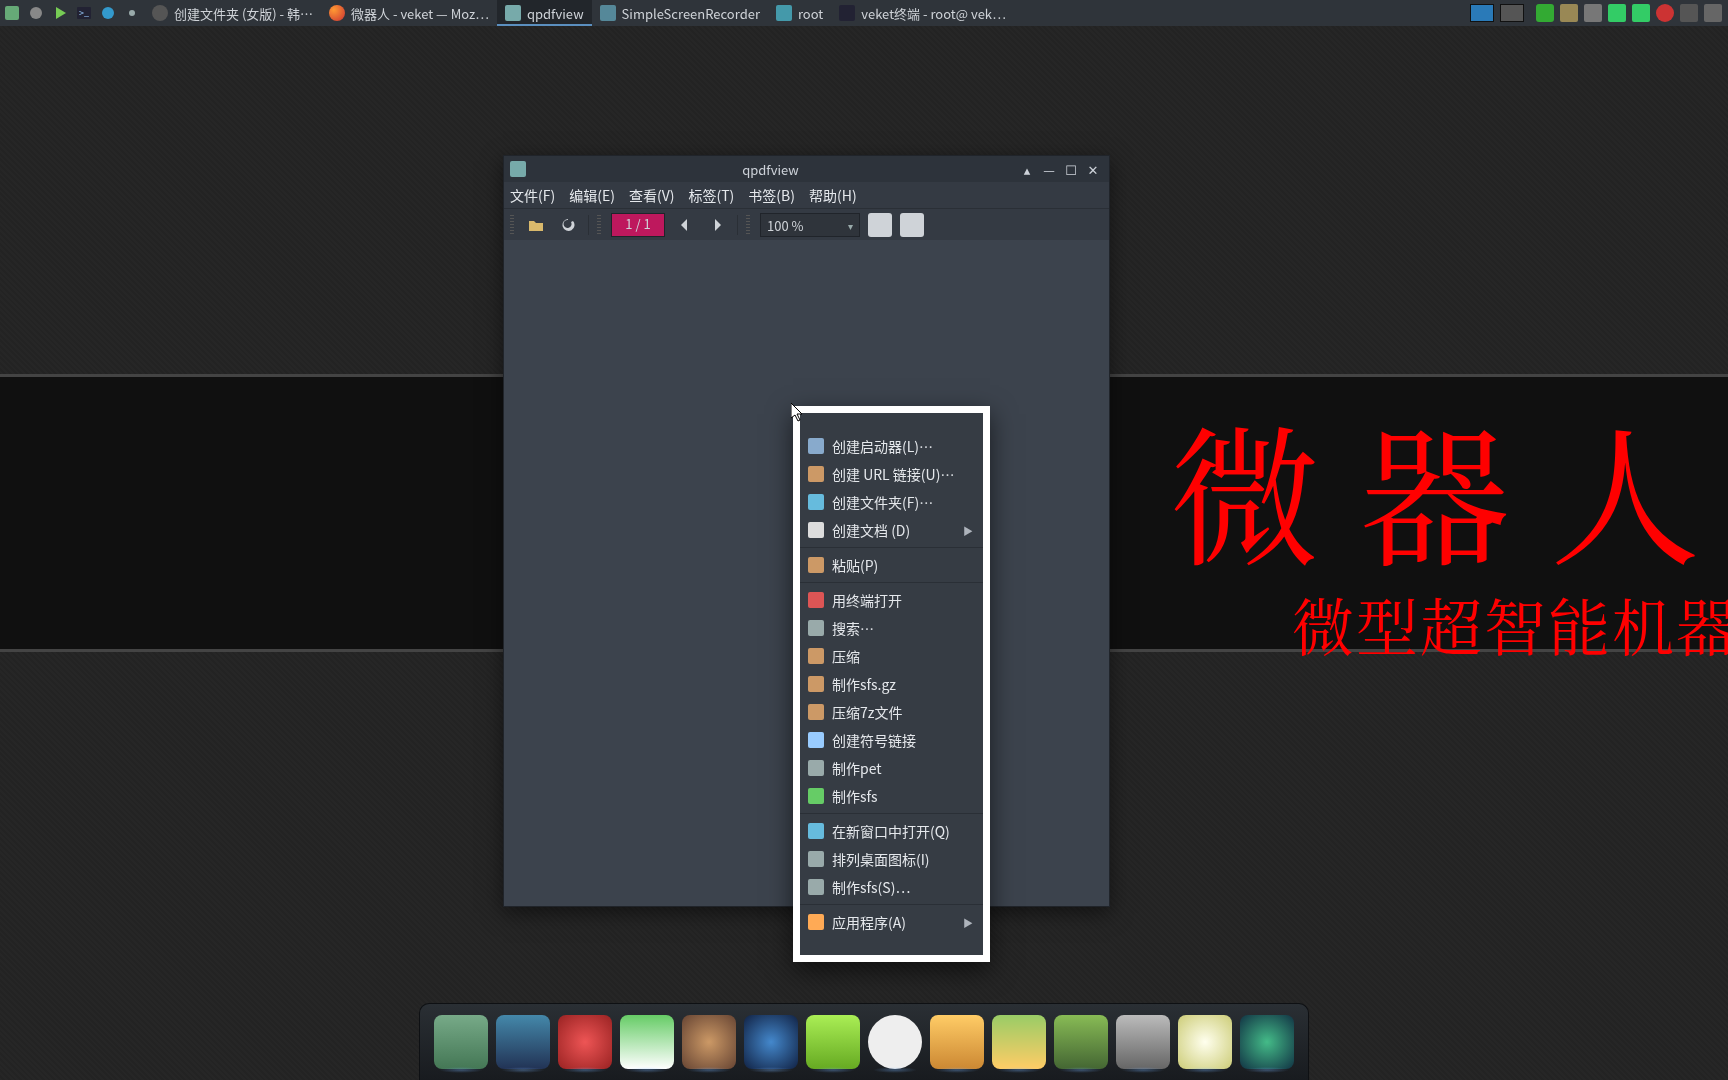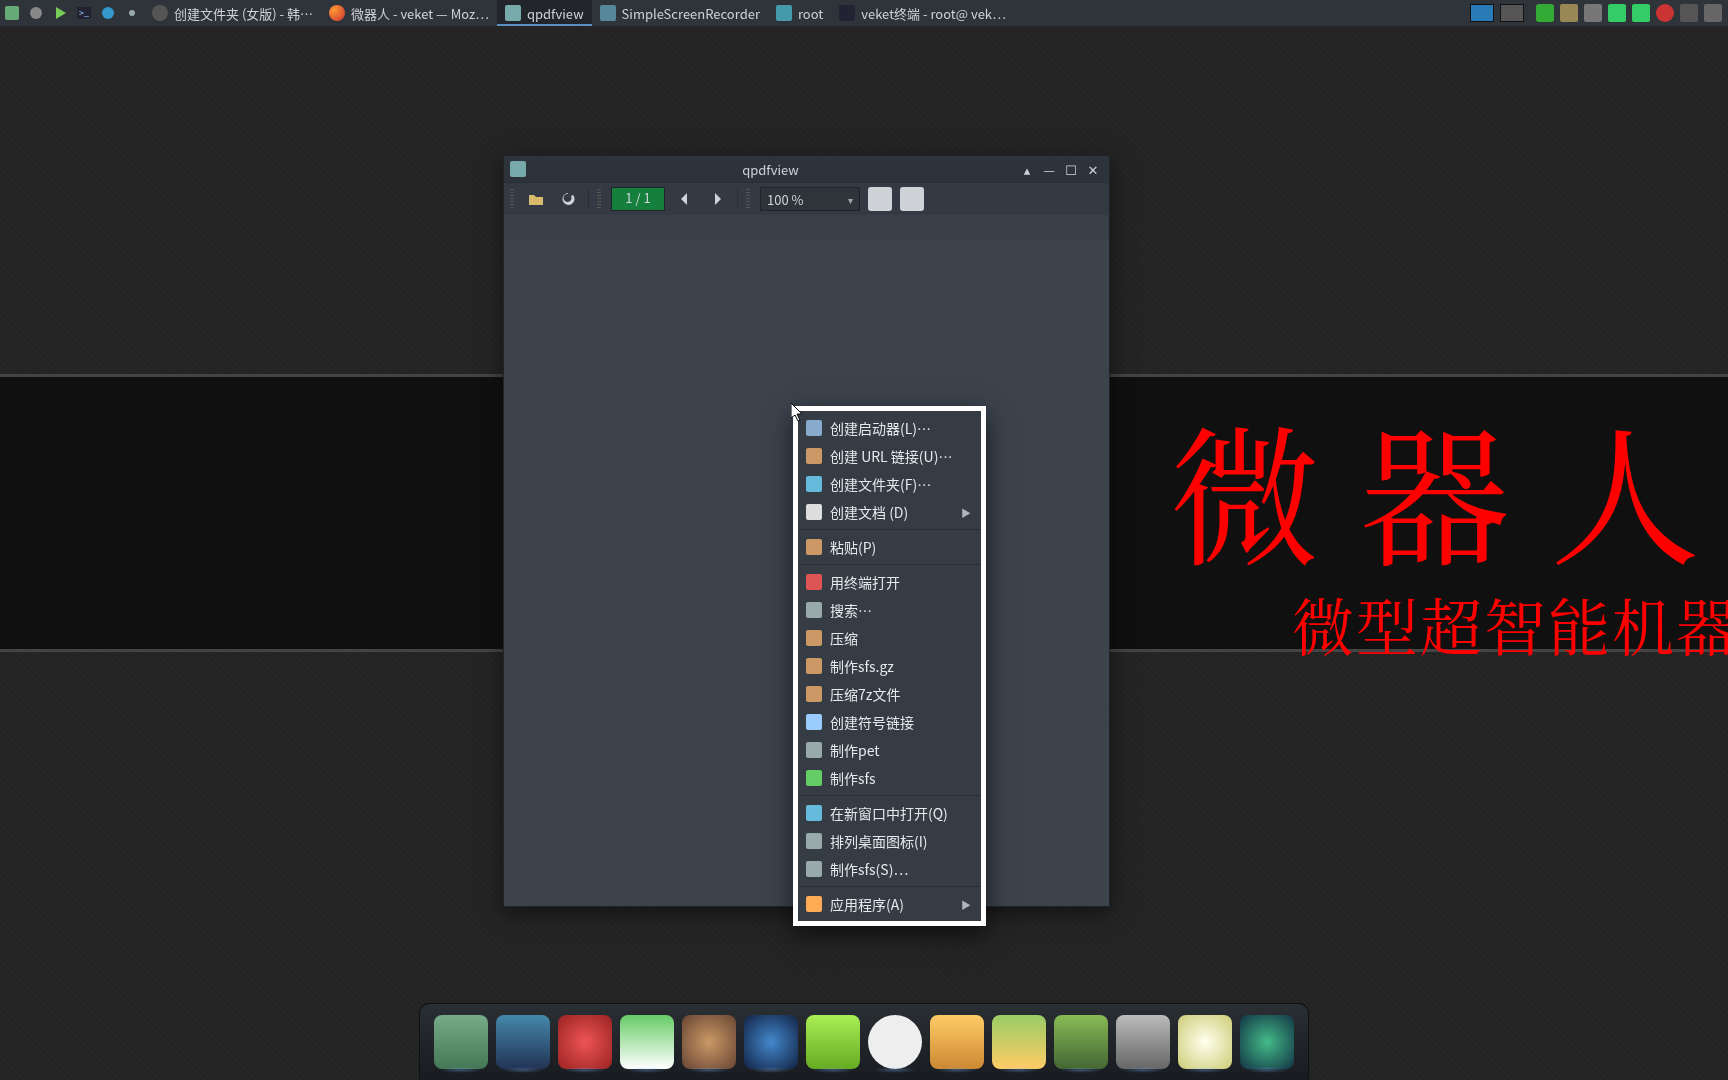--- a/index.html
+++ b/index.html
@@ -22,25 +22,25 @@
   
   #win{position:absolute;left:503px;top:155px;width:605px;height:750px;background:#39404a;border:1px solid #20242a;box-shadow:0 6px 20px rgba(0,0,0,.5);}
   #titlebar{height:26px;background:#2d333b;display:flex;align-items:center;padding:0 6px;color:#cdd2d9;font-size:13px;}
   #titlebar .ttl{flex:1;text-align:center;}
   .winbtn{width:20px;height:20px;display:flex;align-items:center;justify-content:center;margin-left:2px;color:#cdd2d9;}
   #menubar{height:26px;background:#343a43;display:flex;align-items:center;padding:0 6px;gap:14px;color:#e5e8ec;font-size:14px;}
   #toolbar{height:32px;background:#343a43;border-top:1px solid #2a2f36;display:flex;align-items:center;padding:0 6px;gap:8px;color:#cfd3d8;font-size:13px;}
   .tbtn{width:24px;height:24px;display:flex;align-items:center;justify-content:center;border-radius:3px;}
   .vsep{width:1px;height:20px;background:#2a2f36;}
   .grip{width:4px;height:20px;background:repeating-linear-gradient(#555 0 1px,transparent 1px 3px);margin-right:2px;}
-  #pagebox{width:52px;height:22px;background:#15803d;border:1px solid #20242a;text-align:center;color:#cfd3d8;}
+  #pagebox{width:52px;height:22px;background:#be185d;border:1px solid #20242a;text-align:center;color:#cfd3d8;}
   #zoombox{width:86px;height:22px;background:#2f343b;border:1px solid #20242a;display:flex;align-items:center;justify-content:space-between;padding:0 6px;}
   #content{position:absolute;top:84px;bottom:0;left:0;right:0;background:#3c434d;}
   
-  #ctx{position:absolute;left:793px;top:406px;width:183px;background:#363c44;border:5px solid #ffffff;box-shadow:0 8px 24px rgba(0,0,0,.6);color:#e5e8ec;font-size:14px;padding:3px 0;}
+  #ctx{position:absolute;left:793px;top:406px;width:183px;background:#363c44;border:7px solid #ffffff;box-shadow:0 8px 24px rgba(0,0,0,.6);color:#e5e8ec;font-size:14px;padding:19px 0;}
   .ci{display:flex;align-items:center;height:28px;padding:0 10px 0 8px;gap:8px;white-space:nowrap;}
   .ci .cicon{width:16px;height:16px;flex:none;}
   .ci .arrow{margin-left:auto;font-size:10px;color:#aeb4bc;}
   .csep{height:1px;background:#2a2f36;margin:3px 0;}
   
   #cursor{position:absolute;left:791px;top:403px;pointer-events:none;}
   
   #dock{position:absolute;left:50%;transform:translateX(-50%);bottom:0;height:68px;padding:4px 14px;display:flex;align-items:center;gap:8px;
     background:linear-gradient(#2a2f34,#181b1f);border:1px solid #0e1013;border-bottom:none;border-radius:10px 10px 0 0;}
   .dicon{width:54px;height:54px;border-radius:8px;display:flex;align-items:center;justify-content:center;position:relative;}
@@ -133,20 +133,28 @@
 </div>
 
 <div id="win">
   <div id="titlebar">
     <span class="ticon" style="background:#7aa;border-radius:2px"></span>
     <span class="ttl">qpdfview</span>
     <div class="winbtn">▴</div>
     <div class="winbtn">—</div>
     <div class="winbtn">☐</div>
     <div class="winbtn">✕</div>
+  </div>
+  <div id="menubar">
+    <span class="menuitem">文件(F)</span>
+    <span class="menuitem">编辑(E)</span>
+    <span class="menuitem">查看(V)</span>
+    <span class="menuitem">标签(T)</span>
+    <span class="menuitem">书签(B)</span>
+    <span class="menuitem">帮助(H)</span>
   </div>
   <div id="toolbar">
     <span class="grip"></span>
     <div class="tbtn">
         <svg width="18" height="18" viewBox="0 0 18 18">
           <path d="M2 5h5l2 2h7v8H2z" fill="#d9b96c"></path>
         </svg>
       </div>
     <div class="tbtn">
         <svg width="18" height="18" viewBox="0 0 18 18">

